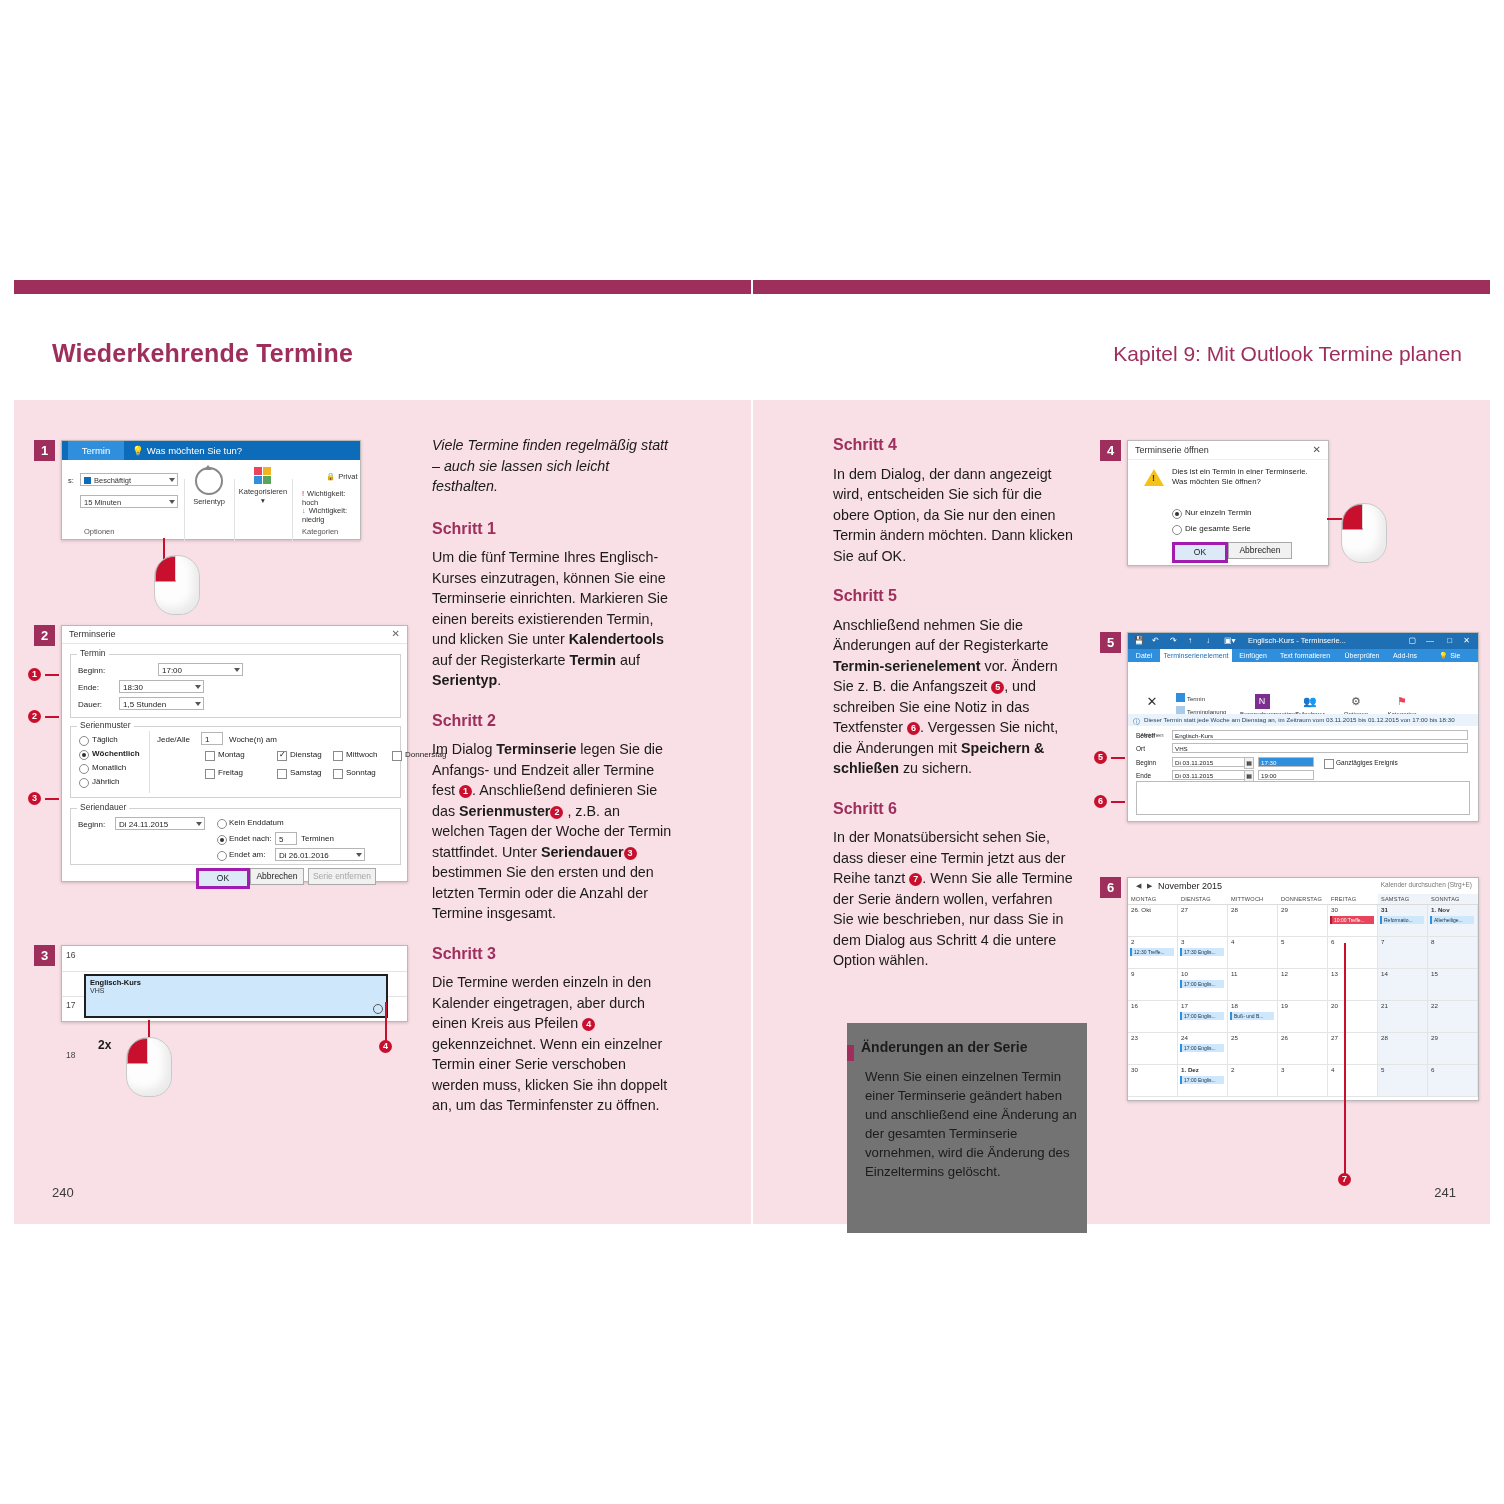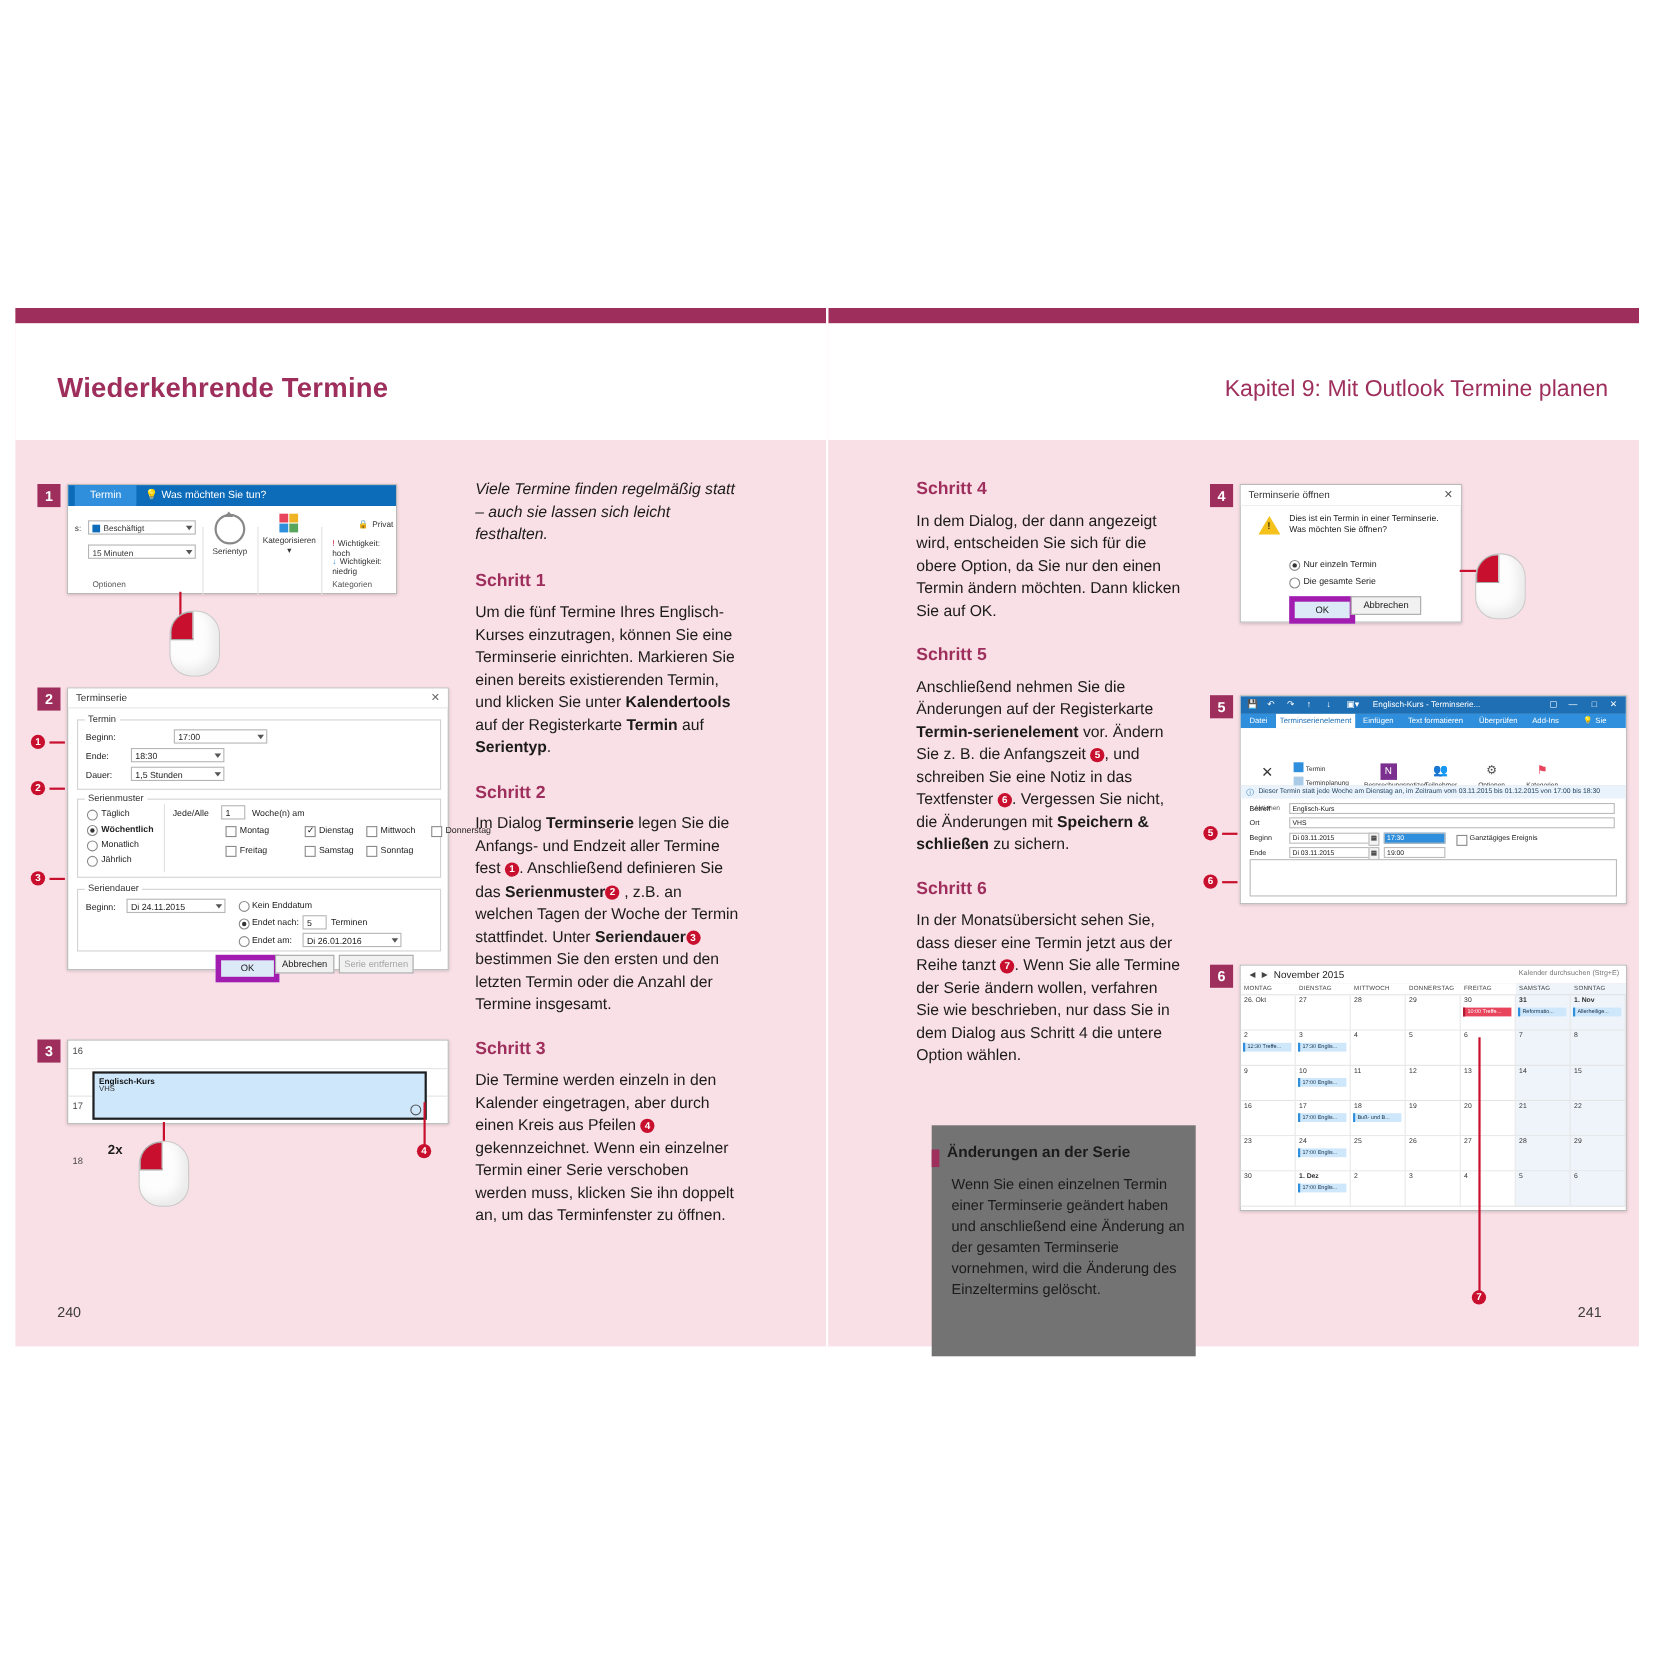--- a/index.html
+++ b/index.html
@@ -55,21 +55,21 @@
   .grp{position:absolute;border:1px solid #d2d2d2;background:#fff;}
   .grp > .lg{position:absolute;left:6px;top:-7px;background:#fff;padding:0 3px;font-size:8.5px;color:#333;}
   .fld{position:absolute;height:13px;border:1px solid #b5b5b5;background:#fff;font-size:8px;color:#222;line-height:13px;padding-left:3px;box-sizing:border-box;}
   .fld .caret{position:absolute;right:2px;top:4px;border-left:3px solid transparent;border-right:3px solid transparent;border-top:4px solid #555;}
   .lbl{position:absolute;font-size:8px;color:#222;}
   .radio{position:absolute;width:8px;height:8px;border:1px solid #8a8a8a;border-radius:50%;background:#fff;}
   .radio.on:after{content:"";position:absolute;left:2px;top:2px;width:4px;height:4px;border-radius:50%;background:#333;}
   .chk{position:absolute;width:8px;height:8px;border:1px solid #8a8a8a;background:#fff;}
   .chk.on:after{content:"";position:absolute;left:1px;top:-1px;font-size:8px;color:#222;line-height:8px;}
   .btn{position:absolute;height:15px;border:1px solid #a9a9a9;background:#f1f1f1;font-size:8.5px;color:#222;line-height:14px;text-align:center;}
-  .btn.def{border:5px solid #a21caf;background:#dce9f7;}
+  .btn.def{border:3px solid #a21caf;background:#dce9f7;}
   .btn.dis{color:#a6a6a6;}
   
   #s3{left:47px;top:665px;width:345px;height:75px;}
   #s3 .hrow{position:absolute;left:0;width:345px;height:25px;border-bottom:1px solid #e4e4e4;}
   #s3 .hlab{position:absolute;left:4px;font-size:8.5px;color:#444;}
   #s3 .appt{position:absolute;left:22px;top:28px;width:300px;height:40px;background:#cfe7fa;border:2px solid #1f1f1f;}
   #s3 .appt .t1{position:absolute;left:4px;top:2px;font-size:7.5px;font-weight:bold;color:#111;}
   #s3 .appt .t2{position:absolute;left:4px;top:11px;font-size:7px;color:#333;}
   
   #s4{left:1113px;top:160px;width:200px;height:124px;}

